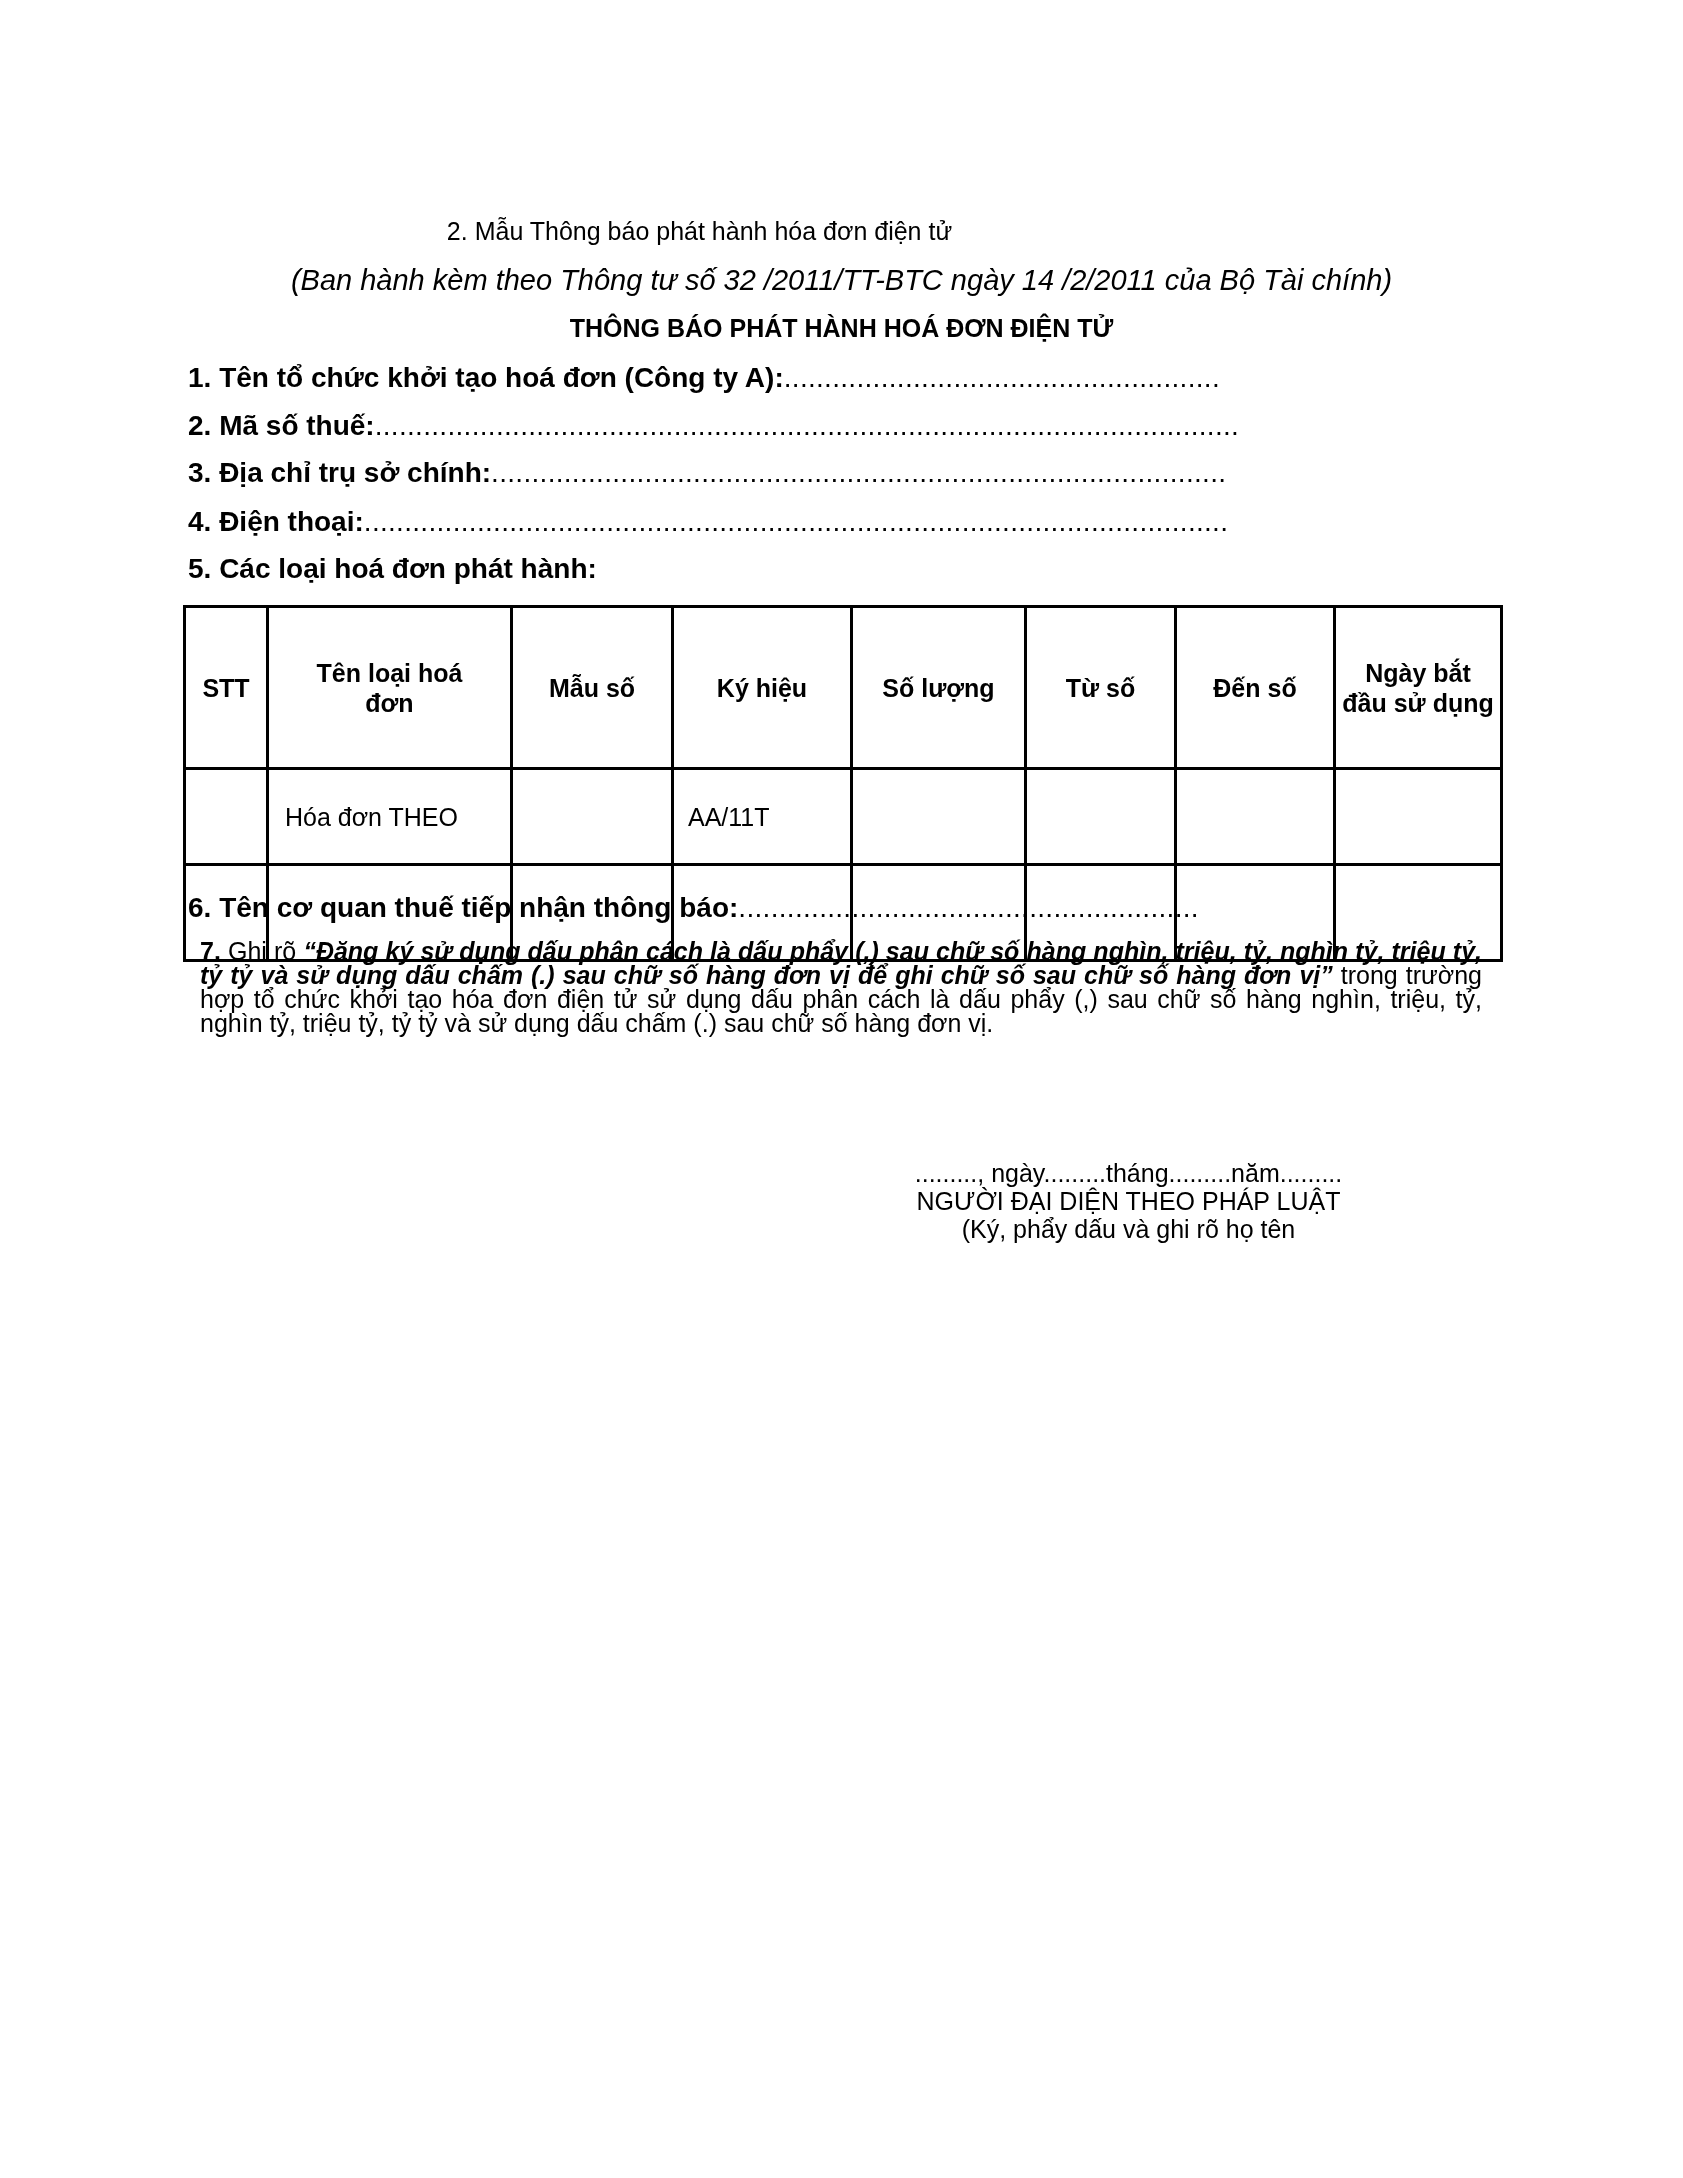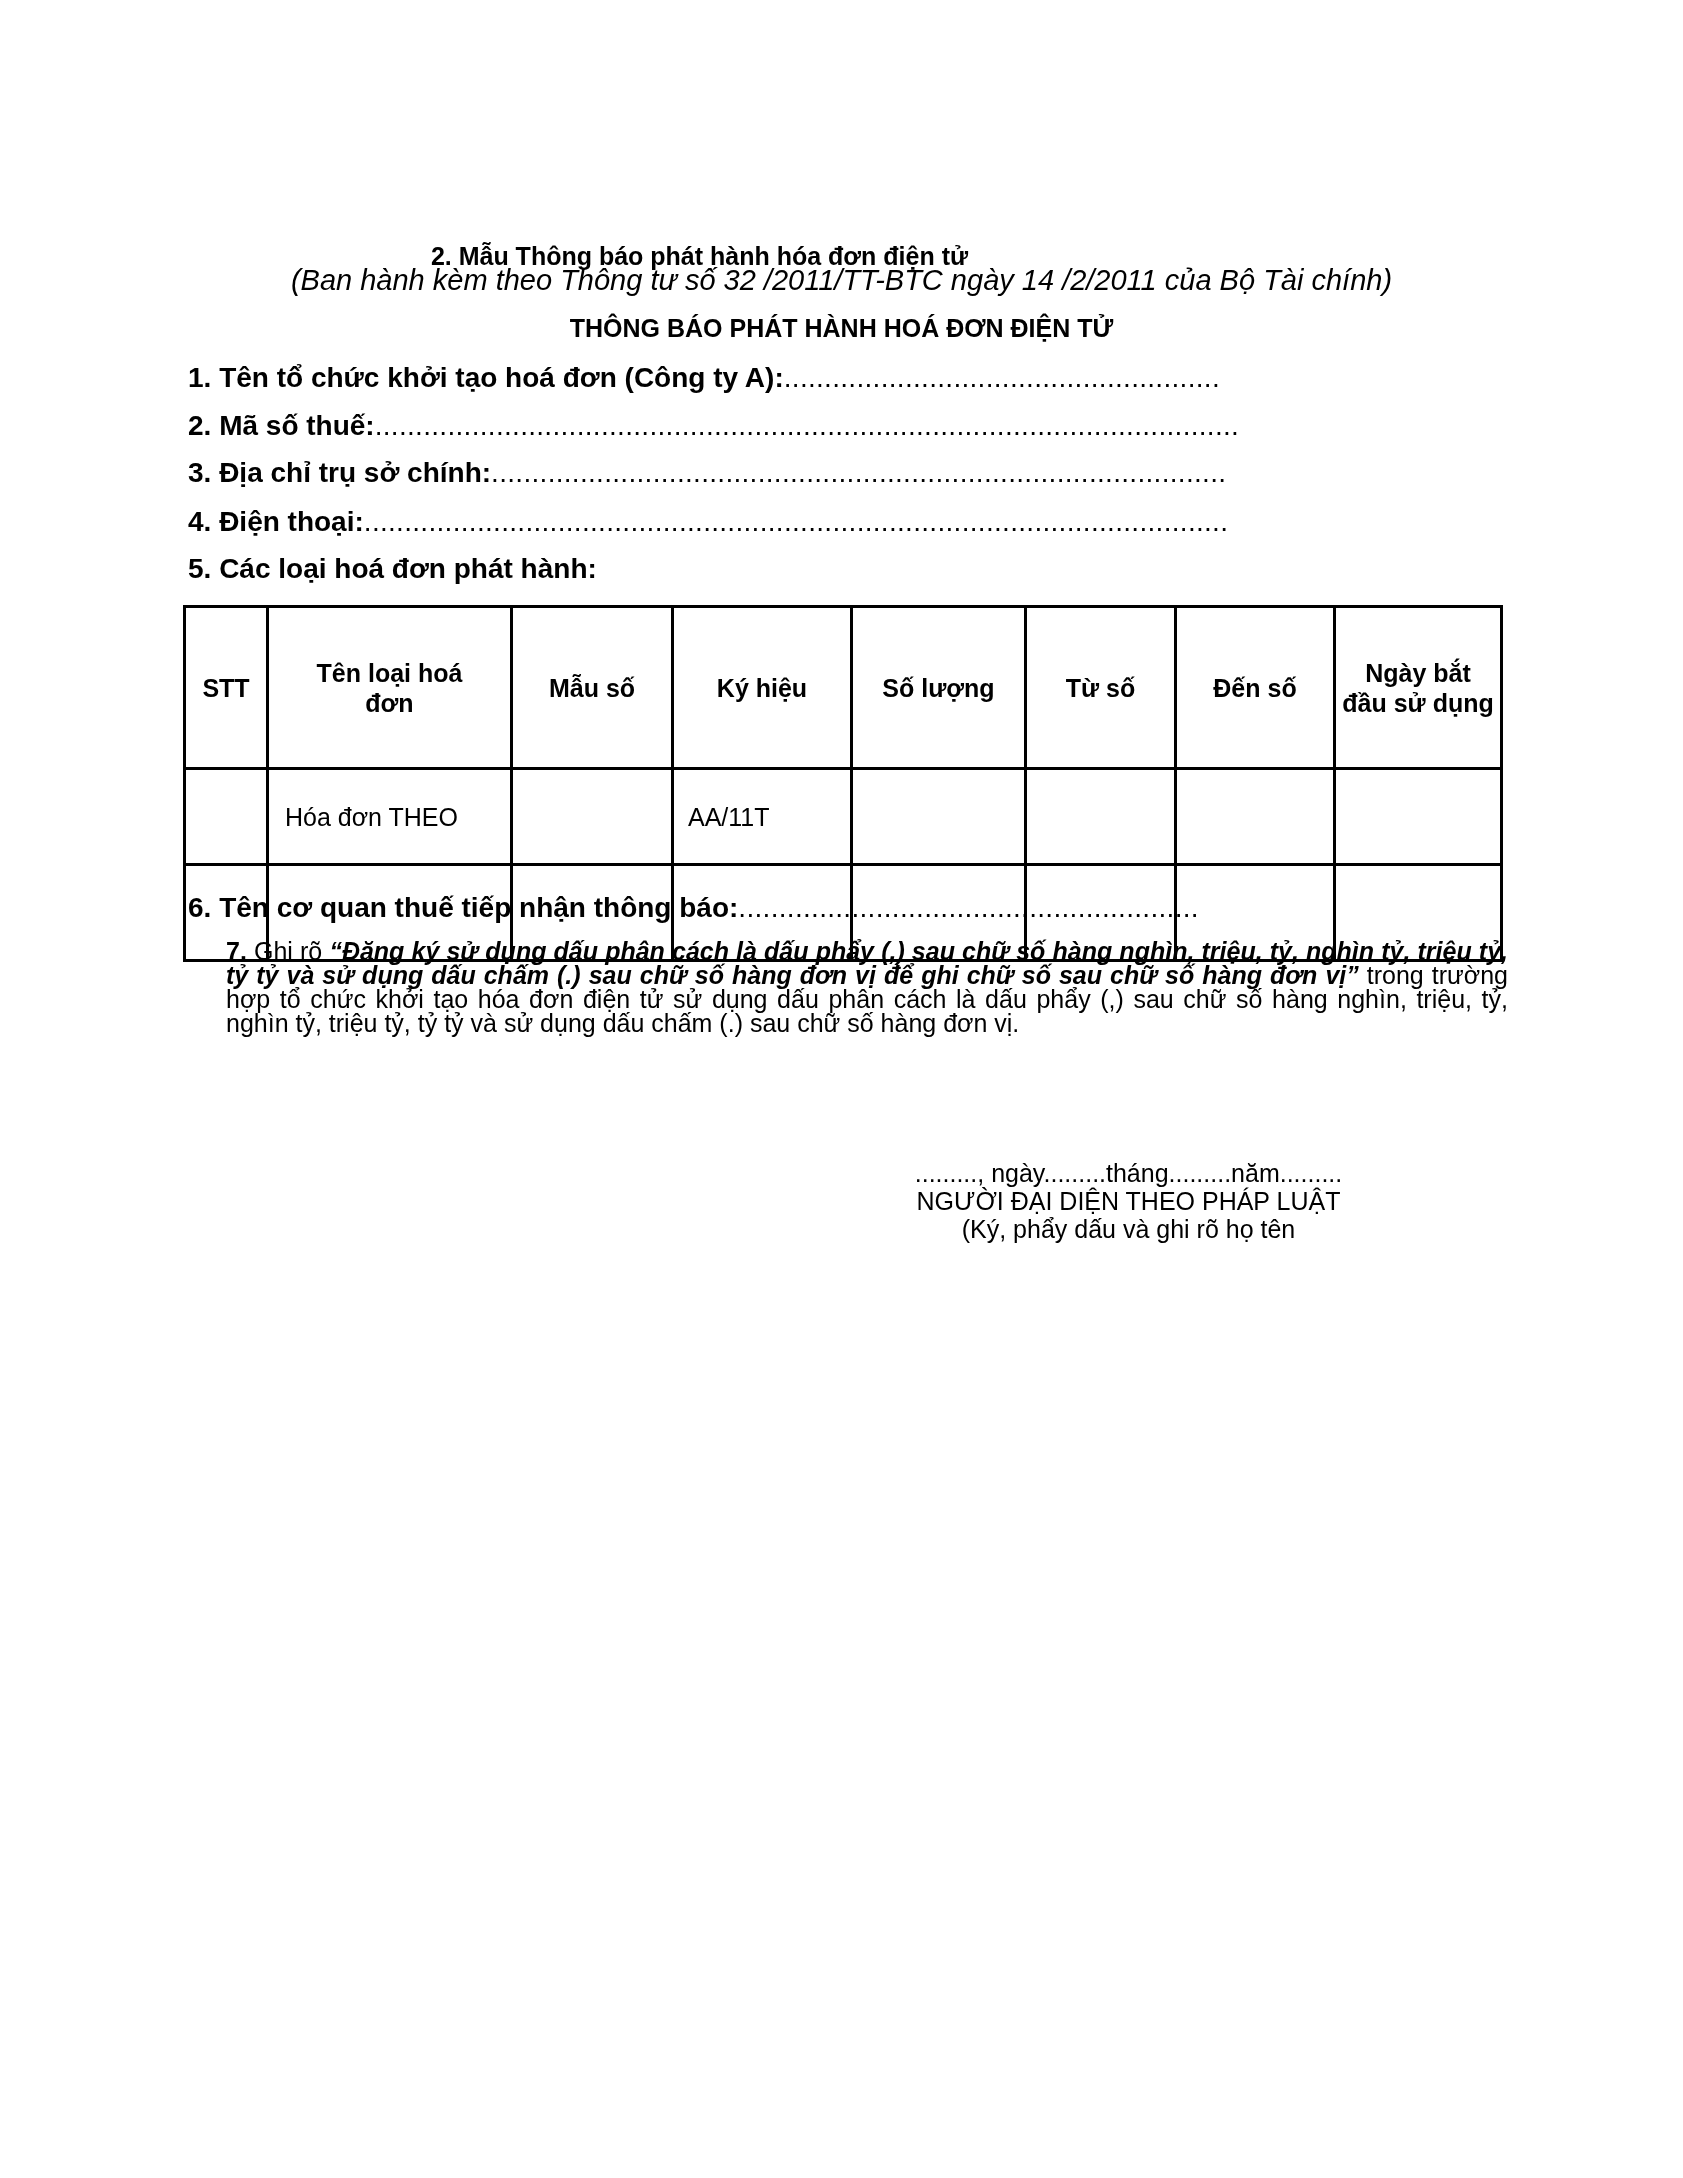--- a/index.html
+++ b/index.html
@@ -1,33 +1,33 @@
 <!DOCTYPE html>
 <html><head>
 <meta charset="utf-8">
 <style>
   html, body { margin: 0; padding: 0; background: #ffffff; }
   body { width: 1683px; height: 2178px; position: relative; overflow: hidden;
          font-family: "Liberation Sans", sans-serif; color: #000; }
   .abs { position: absolute; white-space: nowrap; }
   .center { text-align: center; }
-  .title { left: 0; width: 1399px; top: 214px; font-size: 25px; font-weight: bold; line-height: 34px; margin-top: 25px; }
+  .title { left: 0; width: 1399px; top: 214px; font-size: 25px; font-weight: normal; line-height: 34px; }
   .subtitle { left: 0; width: 1683px; top: 263px; font-size: 29px; font-style: italic; line-height: 34px; }
   .heading { left: 0; width: 1683px; top: 311px; font-size: 25px; font-weight: bold; line-height: 34px; }
   .field { left: 188px; font-size: 28px; line-height: 34px; }
   .field .label { font-weight: bold; }
   .field .dots { font-weight: normal; letter-spacing: 0.3px; }
   table.inv { position: absolute; left: 183px; top: 605px; border-collapse: collapse;
               table-layout: fixed; }
   table.inv td, table.inv th { border: 3px solid #000; padding: 16px 6px; font-size: 25px;
               line-height: 30px; vertical-align: middle; }
   table.inv th { font-weight: bold; text-align: center; height: 127px; white-space: normal; }
   table.inv td { height: 61px; text-align: left; font-weight: normal; }
   .para { position: absolute; left: 200px; top: 939px; width: 1282px; font-size: 25px;
-          line-height: 24px; text-align: justify; margin-left: 26px; }
+          line-height: 24px; text-align: justify; }
   .para .bi { font-weight: bold; font-style: italic; }
   .para .b { font-weight: bold; }
   .sig { position: absolute; left: 871px; width: 515px; text-align: center; font-size: 25px; line-height: 28px; white-space: nowrap; }
 </style>
 </head>
 <body>
 
 <div class="abs center title">2. Mẫu Thông báo phát hành hóa đơn điện tử</div>
 <div class="abs center subtitle">(Ban hành kèm theo Thông tư số 32 /2011/TT-BTC ngày 14 /2/2011 của Bộ Tài chính)</div>
 <div class="abs center heading">THÔNG BÁO PHÁT HÀNH HOÁ ĐƠN ĐIỆN TỬ</div>

